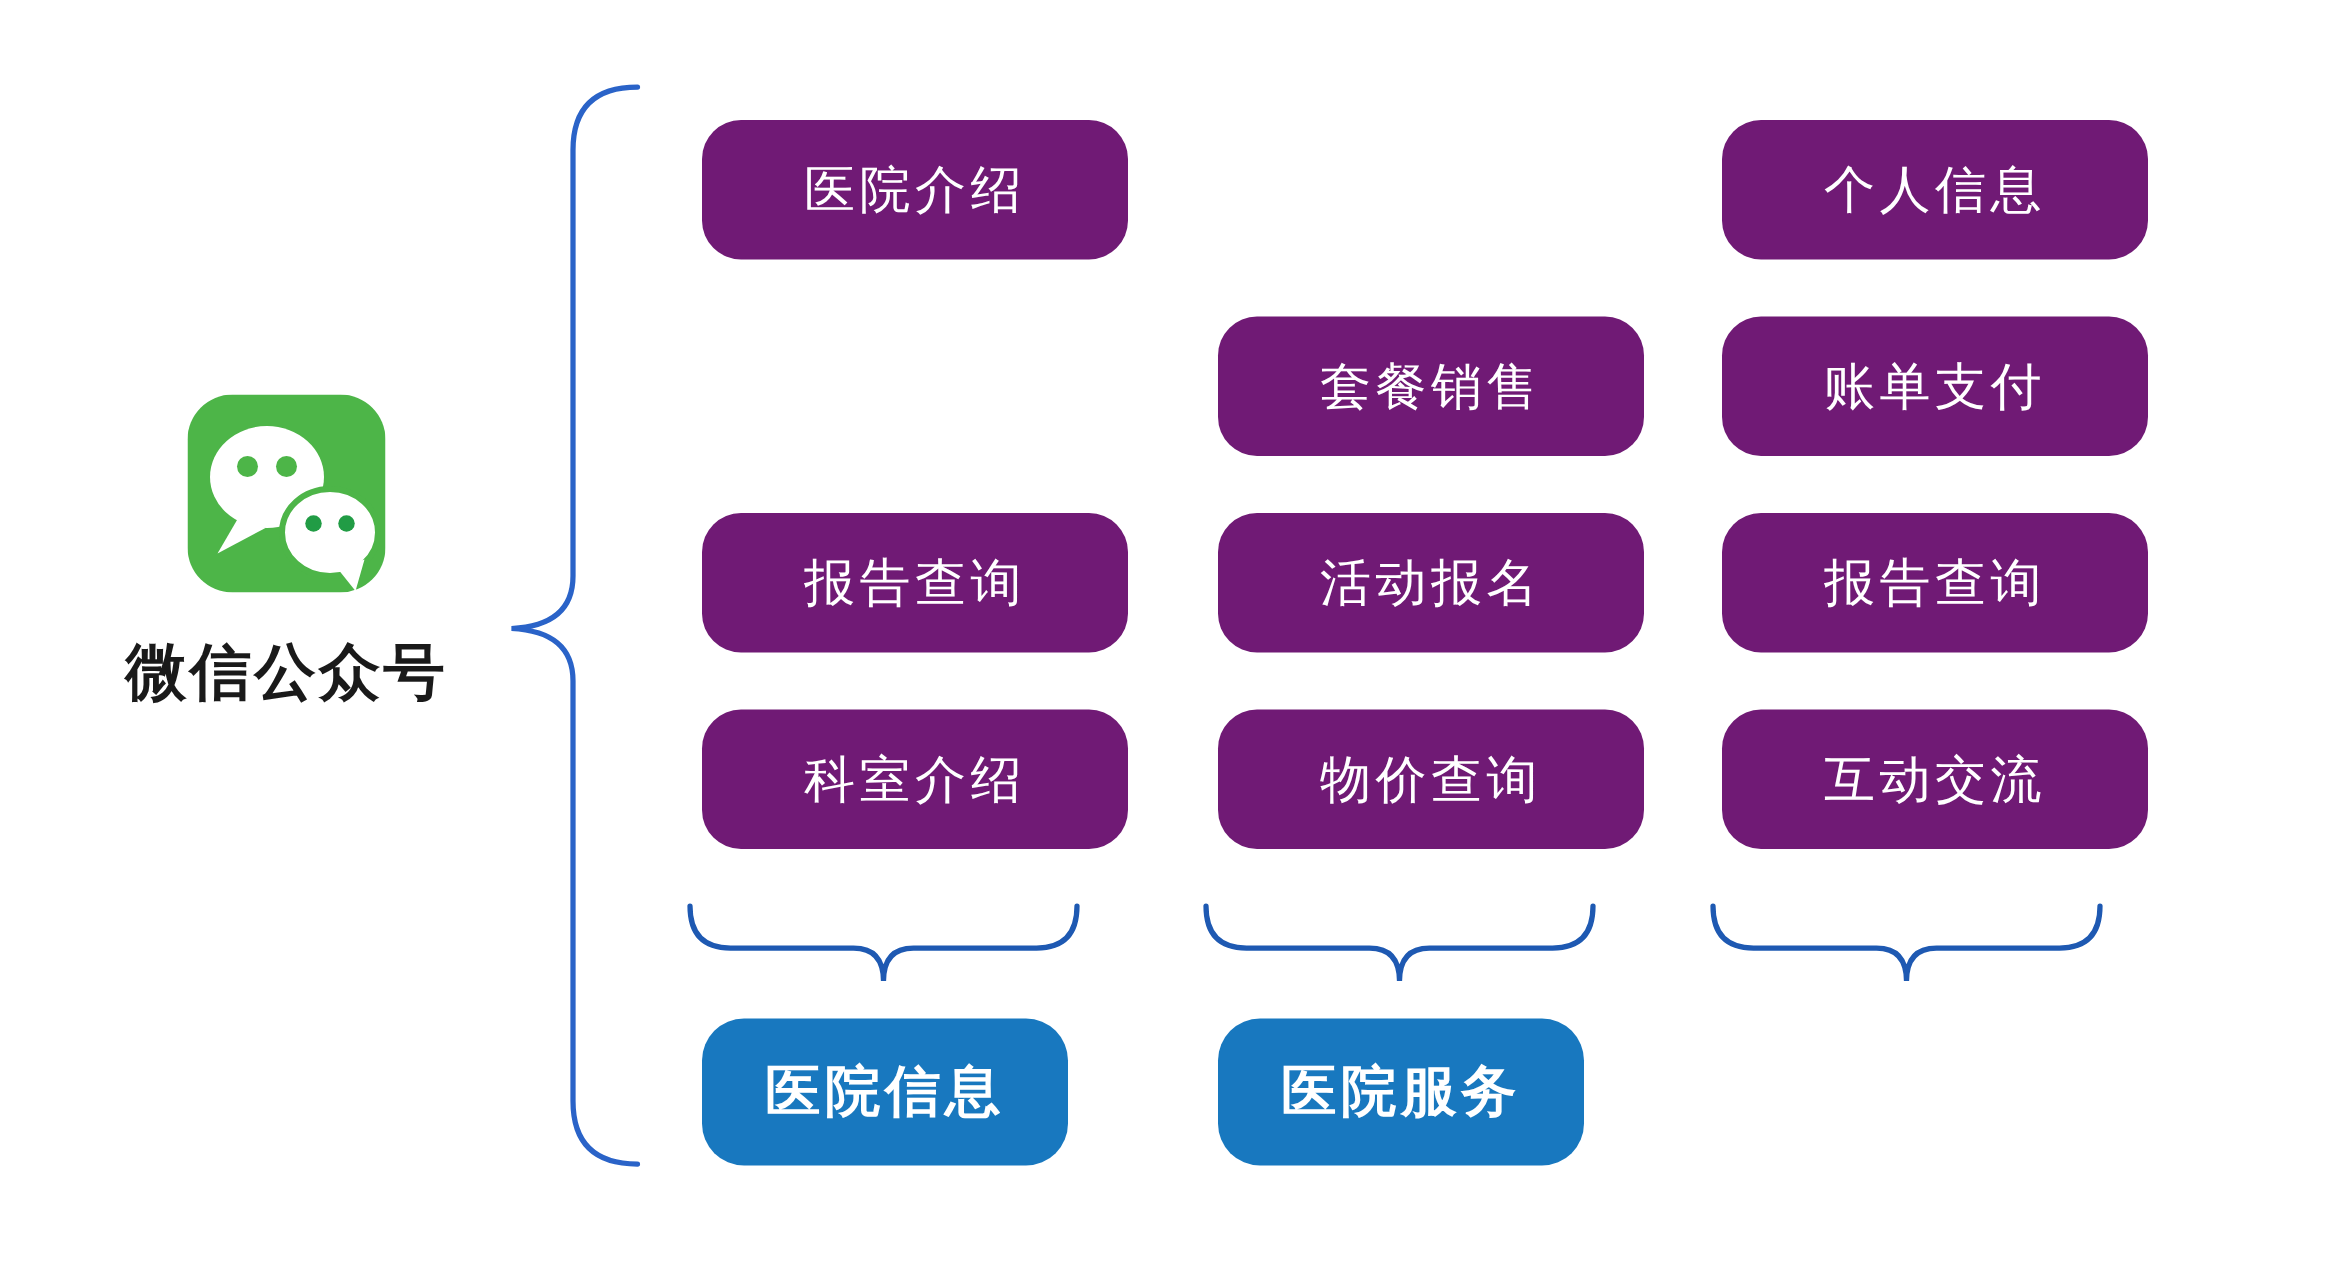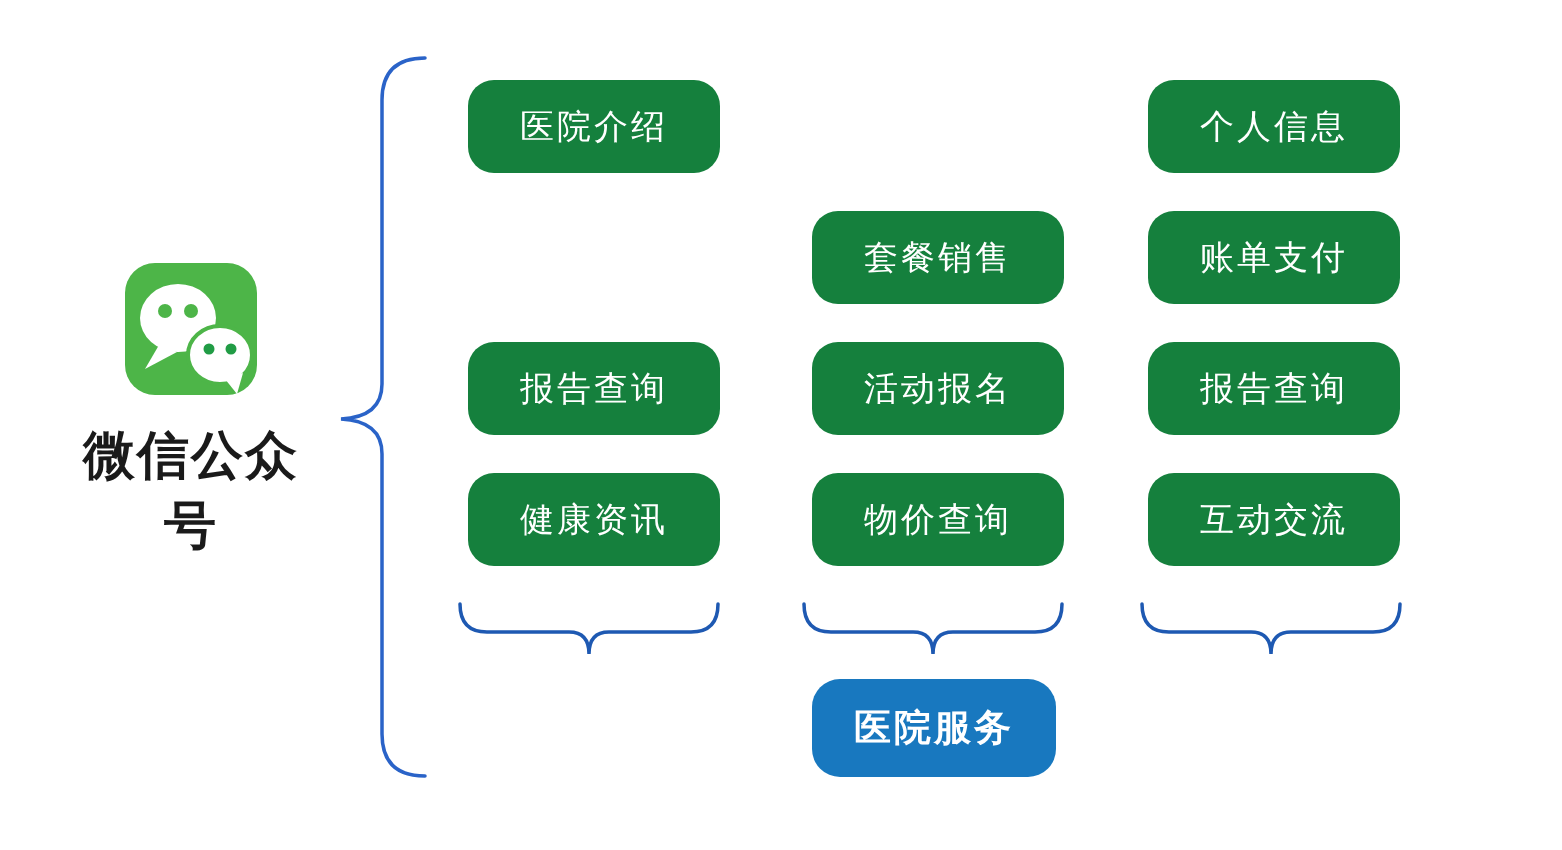--- a/index.html
+++ b/index.html
@@ -5,36 +5,36 @@
   html,body{margin:0;padding:0;background:#ffffff;}
   .page{
     position:relative;width:1562px;height:850px;background:#ffffff;
     font-family:"Liberation Sans",sans-serif;overflow:hidden;
   }
   .node{
     position:absolute;display:flex;align-items:center;justify-content:center;
     color:#ffffff;text-align:center;letter-spacing:3px;
   }
   .green{
-    width:252px;height:93px;background:#15803d;border-radius:26px;
+    width:284px;height:93px;background:#701a75;border-radius:26px;
     font-size:34px;font-weight:500;
   }
   .blue{
     width:244px;height:98px;background:#1878bf;border-radius:28px;
     font-size:37px;font-weight:600;top:679px;
   }
   .col0{left:468px}.col1{left:812px}.col2{left:1148px}
   .row0{top:80px}.row1{top:211px}.row2{top:342px}.row3{top:473px}
   .big-brace{position:absolute;left:333px;top:54px;}
   .sub-brace{position:absolute;top:600px;}
   .sb0{left:457px}.sb1{left:801px}.sb2{left:1139px}
   .wechat-icon{position:absolute;left:125px;top:263px;}
   .root-label{
     position:absolute;left:59px;top:421px;width:264px;text-align:center;
-    font-size:52px;font-weight:600;color:#1a1a1a;letter-spacing:2px;
+    font-size:41px;font-weight:600;color:#1a1a1a;letter-spacing:2px;
   }
 </style>
 </head>
 <body>
 
 <div class="page">
 
   <svg class="wechat-icon" width="132" height="132" viewBox="0 0 132 132">
     <rect x="0" y="0" width="132" height="132" rx="30" fill="#4db548"></rect>
     <ellipse cx="53" cy="55" rx="38" ry="34" fill="#ffffff"></ellipse>
@@ -47,36 +47,37 @@
     <circle cx="106" cy="86" r="5.5" fill="#219c45"></circle>
   </svg>
   <div class="root-label">微信公众号</div>
 
   <svg class="big-brace" width="96" height="726" viewBox="0 0 96 726">
     <path d="M92,4 Q49,4 49,46 L49,330 Q49,363 8,365 Q49,367 49,400 L49,680 Q49,722 92,722" fill="none" stroke="#2a63c8" stroke-width="3.5" stroke-linecap="round"></path>
   </svg>
 
   <div class="node green col0 row0">医院介绍</div>
   <div class="node green col0 row2">报告查询</div>
-  <div class="node green col0 row3">健康资讯</div>
+  <div class="node green col0 row3">科室介绍</div>
 
   <div class="node green col1 row1">套餐销售</div>
   <div class="node green col1 row2">活动报名</div>
   <div class="node green col1 row3">物价查询</div>
 
   <div class="node green col2 row0">个人信息</div>
   <div class="node green col2 row1">账单支付</div>
   <div class="node green col2 row3">互动交流</div>
   <div class="node green col2 row2">报告查询</div>
 
   <svg class="sub-brace sb0" width="264" height="60" viewBox="0 0 264 60">
     <path d="M3,4 Q3,32 30,32 L112,32 Q132,32 132,54 Q132,32 152,32 L234,32 Q261,32 261,4" fill="none" stroke="#1e59b2" stroke-width="3.5" stroke-linecap="round"></path>
   </svg>
   <svg class="sub-brace sb1" width="264" height="60" viewBox="0 0 264 60">
     <path d="M3,4 Q3,32 30,32 L112,32 Q132,32 132,54 Q132,32 152,32 L234,32 Q261,32 261,4" fill="none" stroke="#1e59b2" stroke-width="3.5" stroke-linecap="round"></path>
   </svg>
   <svg class="sub-brace sb2" width="264" height="60" viewBox="0 0 264 60">
     <path d="M3,4 Q3,32 30,32 L112,32 Q132,32 132,54 Q132,32 152,32 L234,32 Q261,32 261,4" fill="none" stroke="#1e59b2" stroke-width="3.5" stroke-linecap="round"></path>
   </svg>
 
+  <div class="node blue col0">医院信息</div>
   <div class="node blue col1">医院服务</div>
 
 </div>
 
 </body></html>

